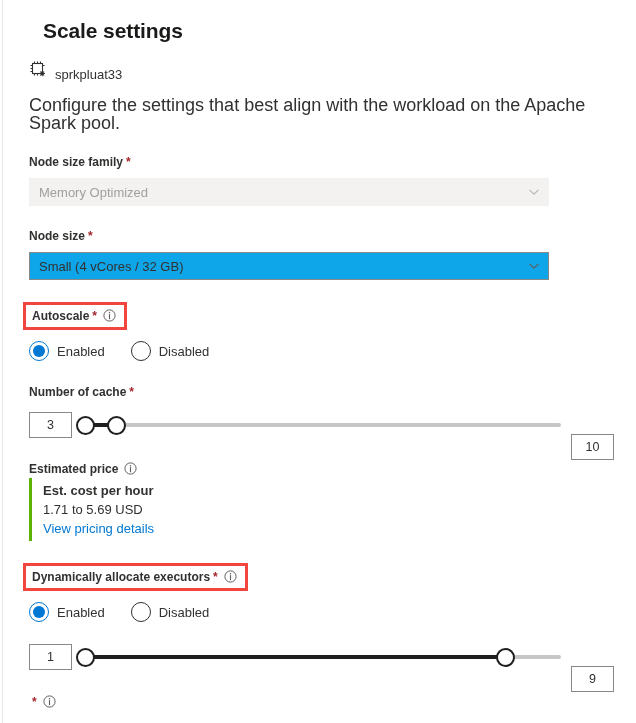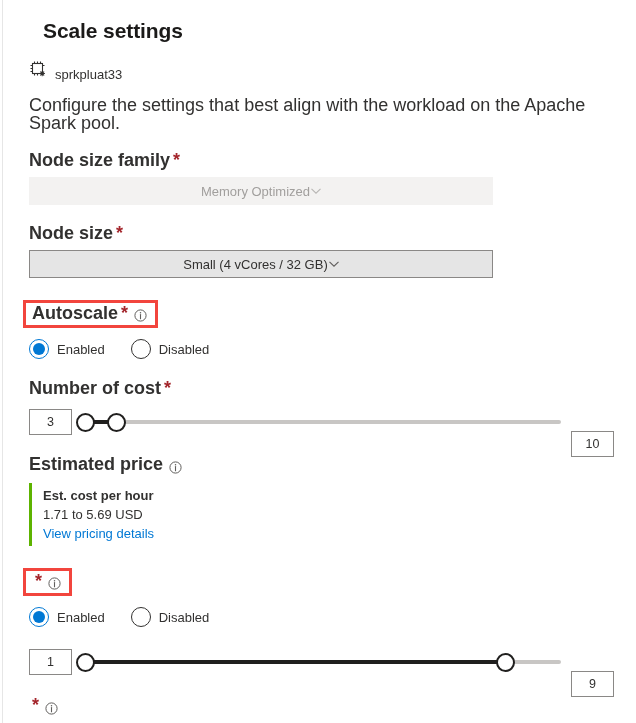--- a/index.html
+++ b/index.html
@@ -69,26 +69,26 @@
   .desc {
     font-size: 18px;
     color: #323130;
     line-height: 18px;
     margin-top: 17px;
   }
 
   
   .field { margin-top: 20px; }
   .label {
-    font-size: 18px;
+    font-size: 12px;
     font-weight: 600;
     color: #323130;
     line-height: 17px;
     display: inline-flex;
-    align-items: flex-end;
+    align-items: flex-start;
     white-space: nowrap;
   }
   .req {
     color: #a4262c;
     font-weight: 600;
     margin-left: 3px;
   }
   .info-icon {
     display: inline-flex;
     margin-left: 6px;
@@ -105,29 +105,29 @@
     padding: 2px 8px 3px 6px;
     line-height: 1;
     margin-left: -6px;
   }
   .hl-wrap .label { line-height: 16px; }
 
   
   .dropdown {
     margin-top: 7px;
     height: 28px;
-    width: 464px;
-    display: flex;
-    align-items: center;
-    justify-content: center;
+    width: 520px;
+    display: flex;
+    align-items: center;
+    justify-content: space-between;
     padding: 0 8px 0 9px;
     font-size: 13px;
   }
   .dropdown.enabled {
-    background: #e5e5e5;
+    background: #0ea5e9;
     border: 1px solid #8a8886;
     color: #323130;
   }
   .dropdown.disabled {
     background: #f3f2f1;
     border: 1px solid #f3f2f1;
     color: #a19f9d;
   }
   .chev {
     flex: 0 0 auto;
@@ -235,21 +235,20 @@
     background: #ffffff;
     z-index: 3;
   }
   .num-box.right { margin-left: 0; margin-top: 44px; }
 
   
   .slider-row.no-left .slider-track-area { margin-left: 10px; }
 
   
   .price-card {
-    margin-top: 9px;
     border-left: 3px solid #5db300;
     padding: 3px 0 3px 11px;
   }
   .price-title {
     font-size: 13px;
     font-weight: 600;
     color: #323130;
     line-height: 19px;
   }
   .price-value {
@@ -345,21 +344,21 @@
         </div>
         <div class="radio-item">
           <span class="radio"></span>
           <span class="radio-label">Disabled</span>
         </div>
       </div>
     </div>
 
     <div class="field" style="margin-top:21px;">
       <div class="label">
-        <span>Number of cost</span>
+        <span>Number of cache</span>
         <span class="req">*</span>
       </div>
       <div class="slider-row">
         <div class="num-box">3</div>
         <div class="slider-track-area">
           <div class="track"></div>
           <div class="track-fill" style="left:0.8%; width:6.4%;"></div>
           <div class="handle" style="left:0.8%;"></div>
           <div class="handle" style="left:7.2%;"></div>
         </div>
@@ -381,20 +380,21 @@
       <div class="price-card">
         <div class="price-title">Est. cost per hour</div>
         <div class="price-value">1.71 to 5.69 USD</div>
         <a class="price-link">View pricing details</a>
       </div>
     </div>
 
     <div class="field" style="margin-top:22px;">
       <div class="hl-wrap">
         <div class="label">
+          <span>Dynamically allocate executors</span>
           <span class="req">*</span>
           <span class="info-icon">
             <svg width="13" height="13" viewBox="0 0 13 13" aria-hidden="true">
               <circle cx="6.5" cy="6.5" r="5.6" fill="none" stroke="#605e5c" stroke-width="1"></circle>
               <circle cx="6.5" cy="3.7" r="0.75" fill="#605e5c"></circle>
               <path d="M6.5 5.6v4.1" stroke="#605e5c" stroke-width="1.1" stroke-linecap="round"></path>
             </svg>
           </span>
         </div>
       </div>

